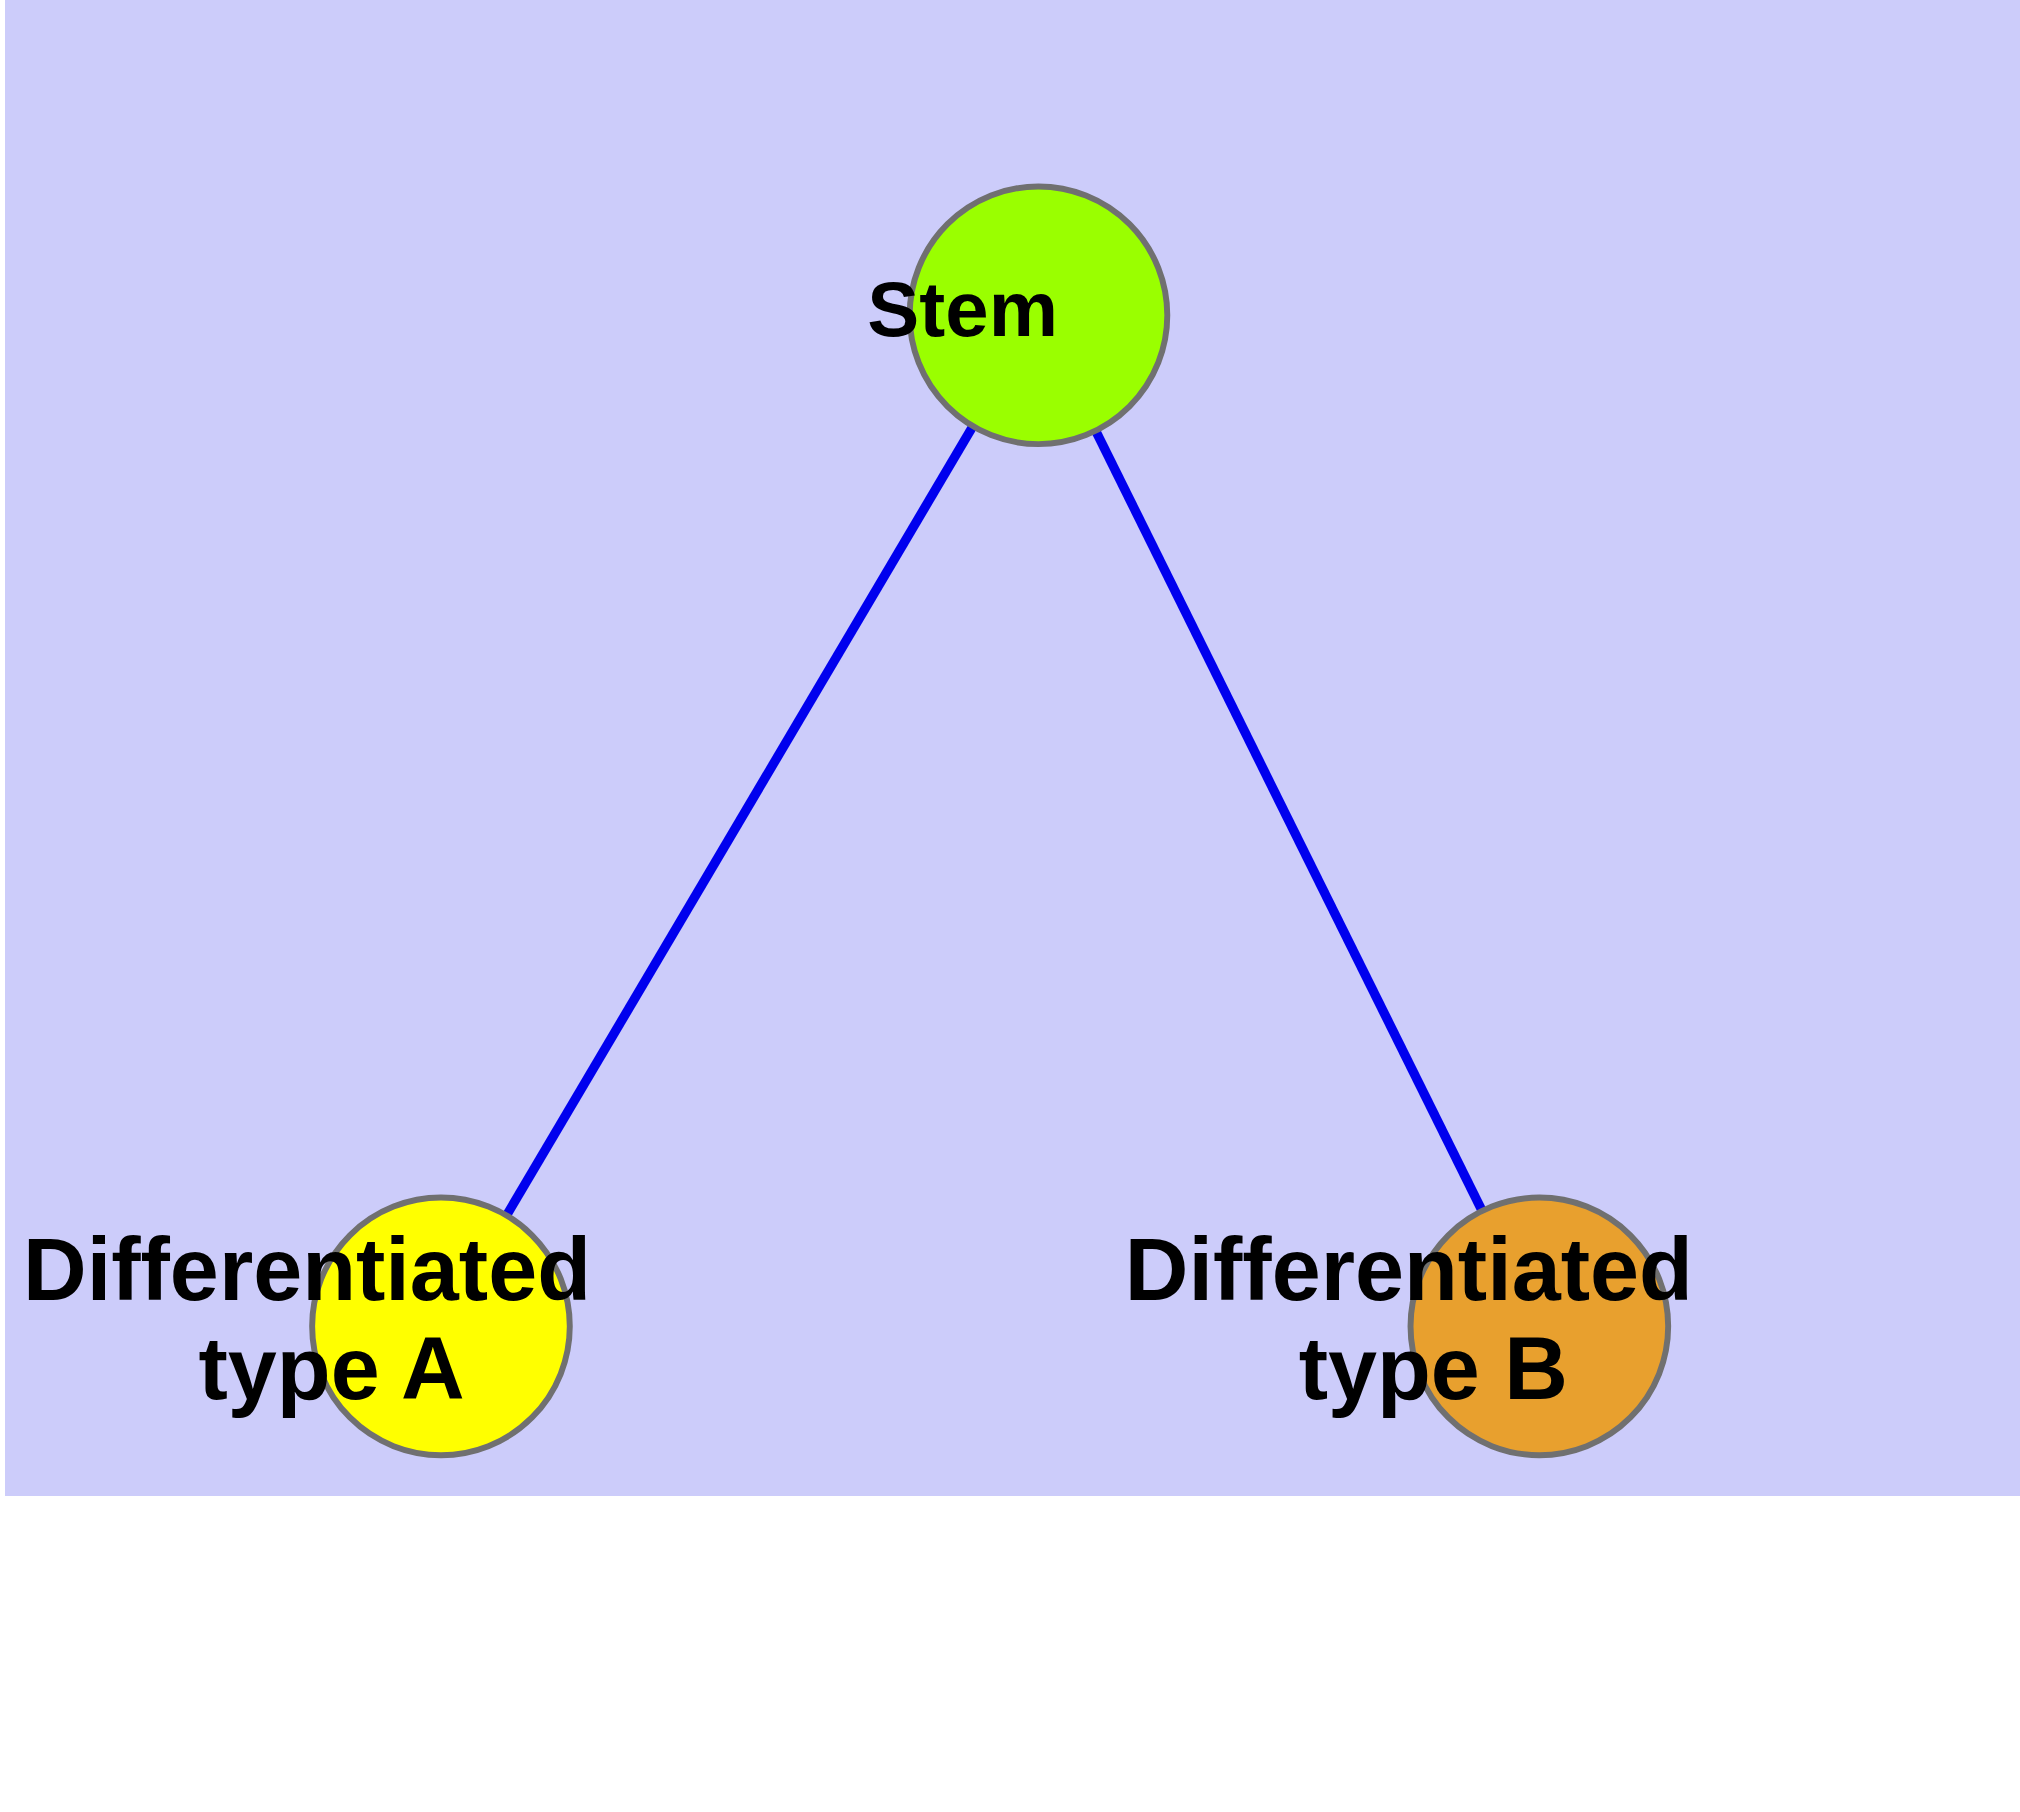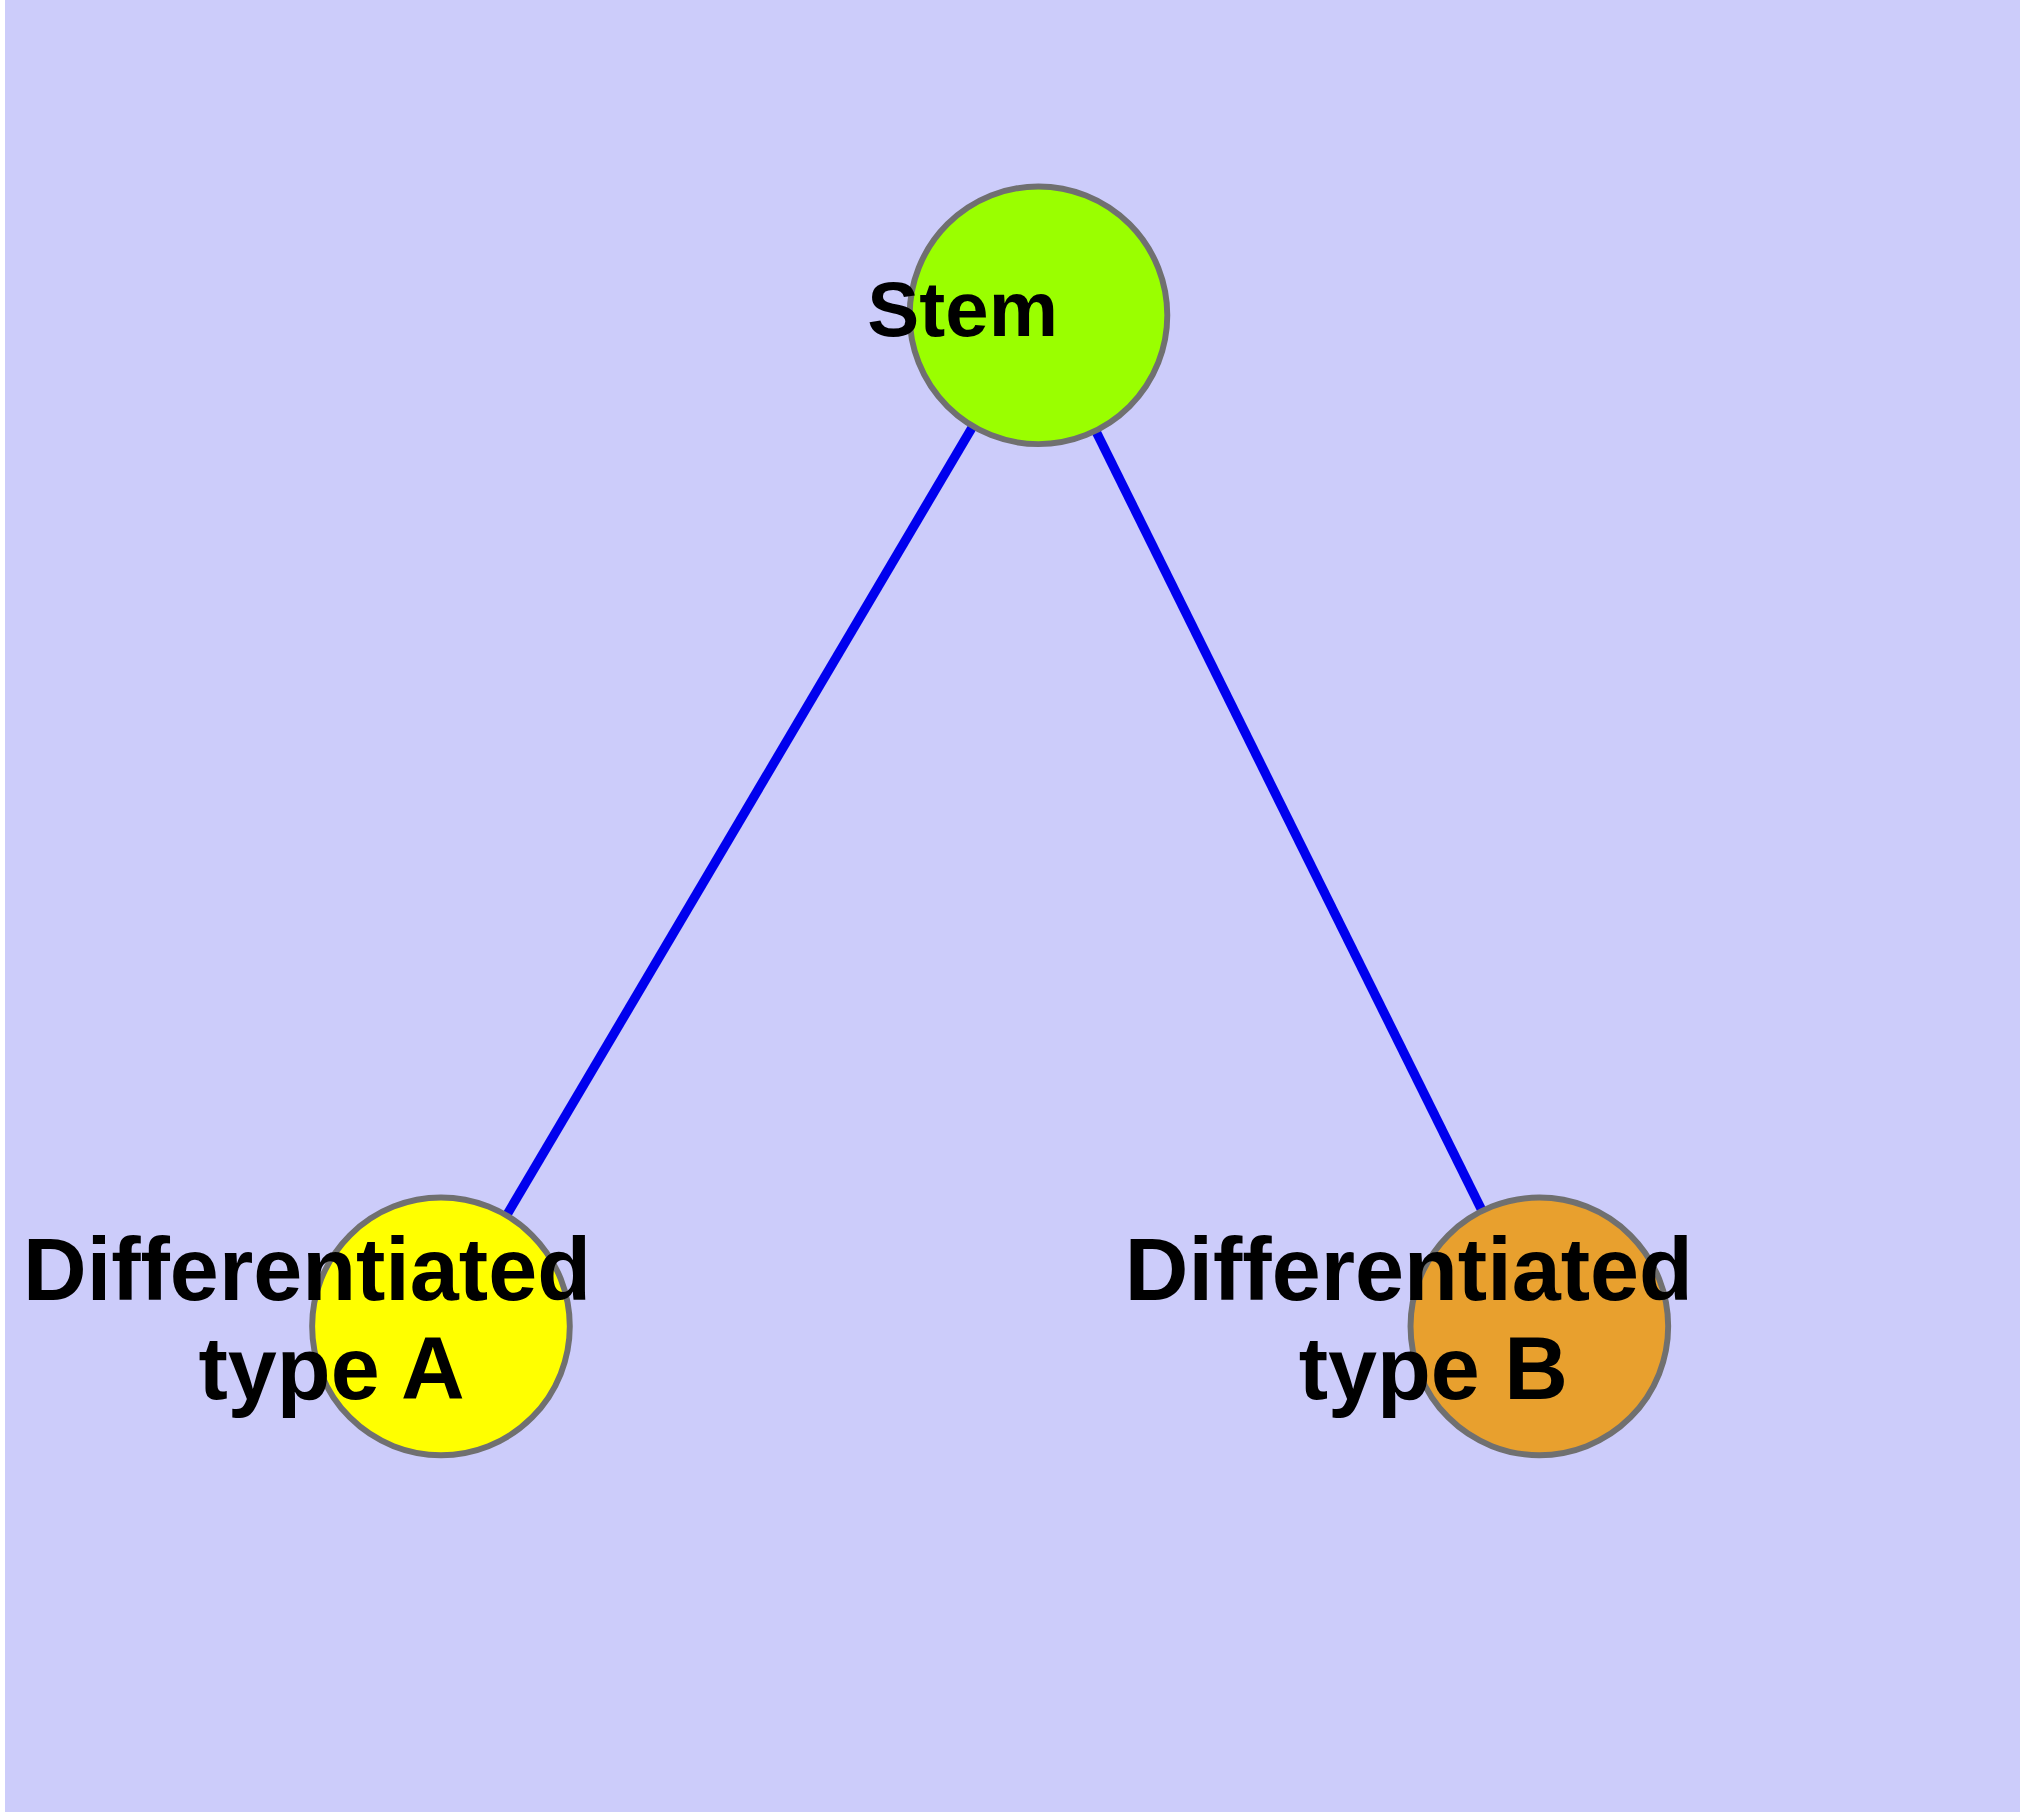--- a/index.html
+++ b/index.html
@@ -4,21 +4,21 @@
 <title>Cell differentiation graph</title>
 <style>
   html, body {
     margin: 0;
     padding: 0;
     background: #ffffff;
   }
   #canvas {
     position: relative;
     width: 2021px;
-    height: 1812px;
+    height: 1496px;
     background: #ffffff;
     overflow: hidden;
     font-family: "Liberation Sans", "DejaVu Sans", sans-serif;
   }
   #plot-area {
     position: absolute;
     left: 5.1px;
     top: 0px;
     width: 2015px;
     height: 1812px;

